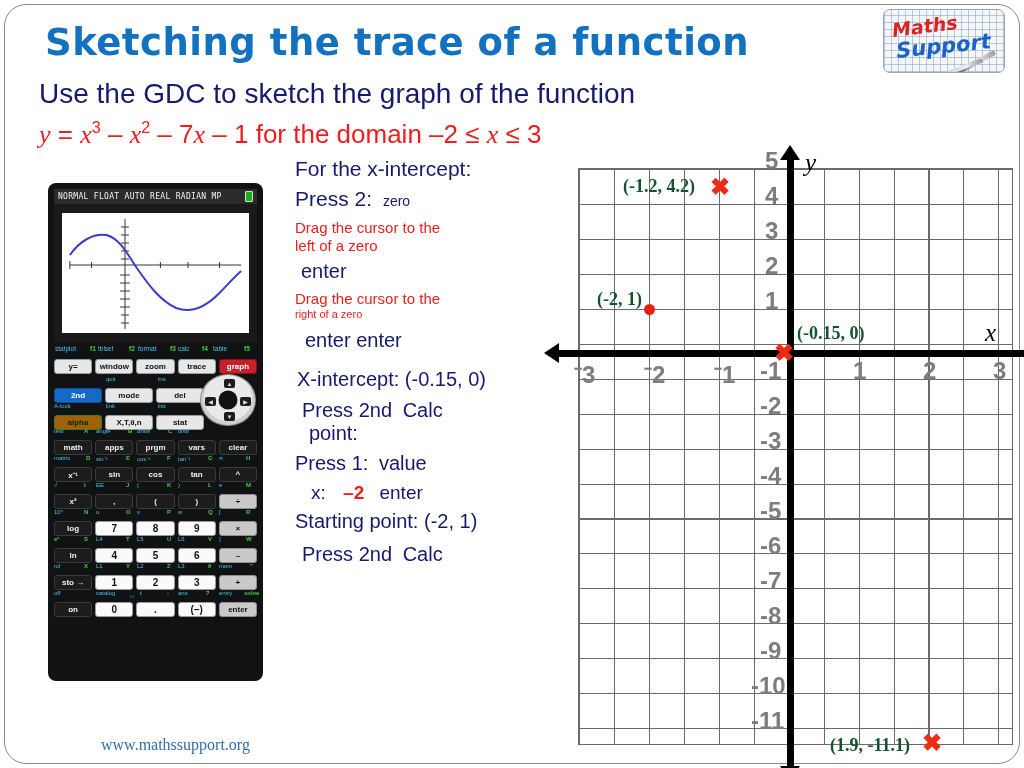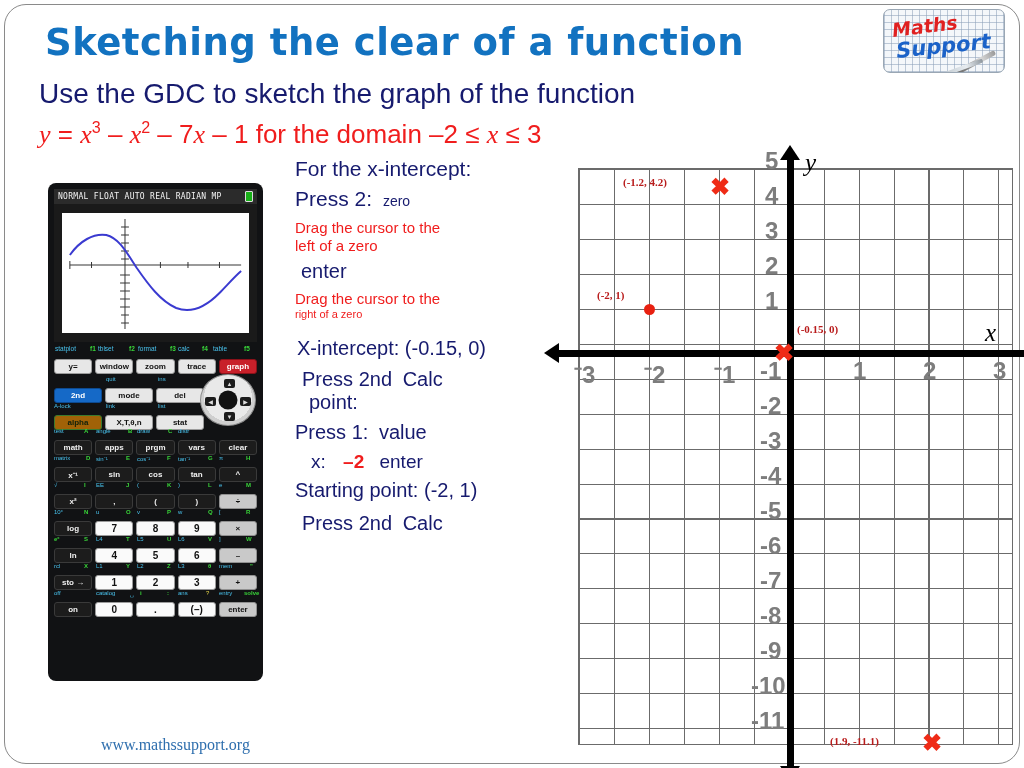--- a/index.html
+++ b/index.html
@@ -174,21 +174,21 @@
   #yaxis .arrD { bottom:-14px; border-top:15px solid #000; }
   .xtick, .ytick {
     position:absolute; color:#7d7d7d; font-size:24px; font-weight:bold;
     font-family:"Liberation Sans", sans-serif; white-space:nowrap;
   }
   .axname {
     position:absolute; font-family:"Liberation Serif", serif;
     font-style:italic; font-size:25px; color:#000;
   }
   .ptlabel {
-    position:absolute; color:#b91c1c; font-weight:bold; font-size:11px;
+    position:absolute; color:#14532d; font-weight:bold; font-size:18px;
     font-family:"Liberation Serif", serif; white-space:nowrap;
   }
   .xmark {
     position:absolute; color:#ef2b16; font-weight:bold; font-size:24px;
     line-height:1; font-family:"Liberation Sans", sans-serif;
   }
   .dot {
     position:absolute; width:11px; height:11px; border-radius:50%;
     background:#e82010;
   }
@@ -197,21 +197,21 @@
   #footer {
     position:absolute; left:96px; top:731px;
     font-family:"Liberation Serif", serif; font-size:16px; color:#2f6fae;
   }
 </style>
 </head>
 <body>
 
 <div id="slide">
 
-  <div id="title">Sketching the clear of a function</div>
+  <div id="title">Sketching the trace of a function</div>
   <div id="subtitle">Use the GDC to sketch the graph of the function</div>
   <div id="equation">
     <span class="v">y</span><span class="nonital"> = </span><span class="v">x</span><sup class="nonital">3</sup><span class="nonital"> – </span><span class="v">x</span><sup class="nonital">2</sup><span class="nonital"> – 7</span><span class="v">x</span><span class="nonital"> – 1 for the domain –2 ≤ </span><span class="v">x</span><span class="nonital"> ≤ 3</span>
   </div>
 
   <div id="logo">
     <div class="lw1">Maths</div>
     <div class="lw2">Support</div>
     <div class="pen"></div>
     <div class="pen2"></div>
@@ -443,20 +443,21 @@
     <div class="il navy" style="font-size:21px; margin-top:0px;">For the x-intercept:</div>
     <div class="il navy" style="font-size:21px; margin-top:6px;">
       <span>Press 2:</span>
       <span style="font-size:14px; padding-left:5px;">zero</span>
     </div>
     <div class="il red" style="font-size:15px; margin-top:8px; line-height:1.18;">Drag the cursor to the</div>
     <div class="il red" style="font-size:15px; line-height:1.18;">left of a zero</div>
     <div class="il navy" style="font-size:20px; margin-top:6px; padding-left:6px;">enter</div>
     <div class="il red" style="font-size:15px; margin-top:7px; line-height:1.18;">Drag the cursor to the</div>
     <div class="il red" style="font-size:11px; line-height:1.18;">right of a zero</div>
+    <div class="il navy" style="font-size:20px; margin-top:8px; padding-left:10px;">enter   enter</div>
     <div class="il navy" style="font-size:20px; margin-top:16px; padding-left:2px;">X-intercept: (-0.15, 0)</div>
     <div class="il navy" style="font-size:20px; margin-top:8px; padding-left:7px;">
       <span>Press 2nd</span>
       <span style="padding-left:5px;">Calc</span>
     </div>
     <div class="il navy" style="font-size:20px; padding-left:14px;">point:</div>
     <div class="il navy" style="font-size:20px; margin-top:7px; padding-left:0px;">
       <span>Press 1:</span>
       <span style="padding-left:5px;">value</span>
     </div>

